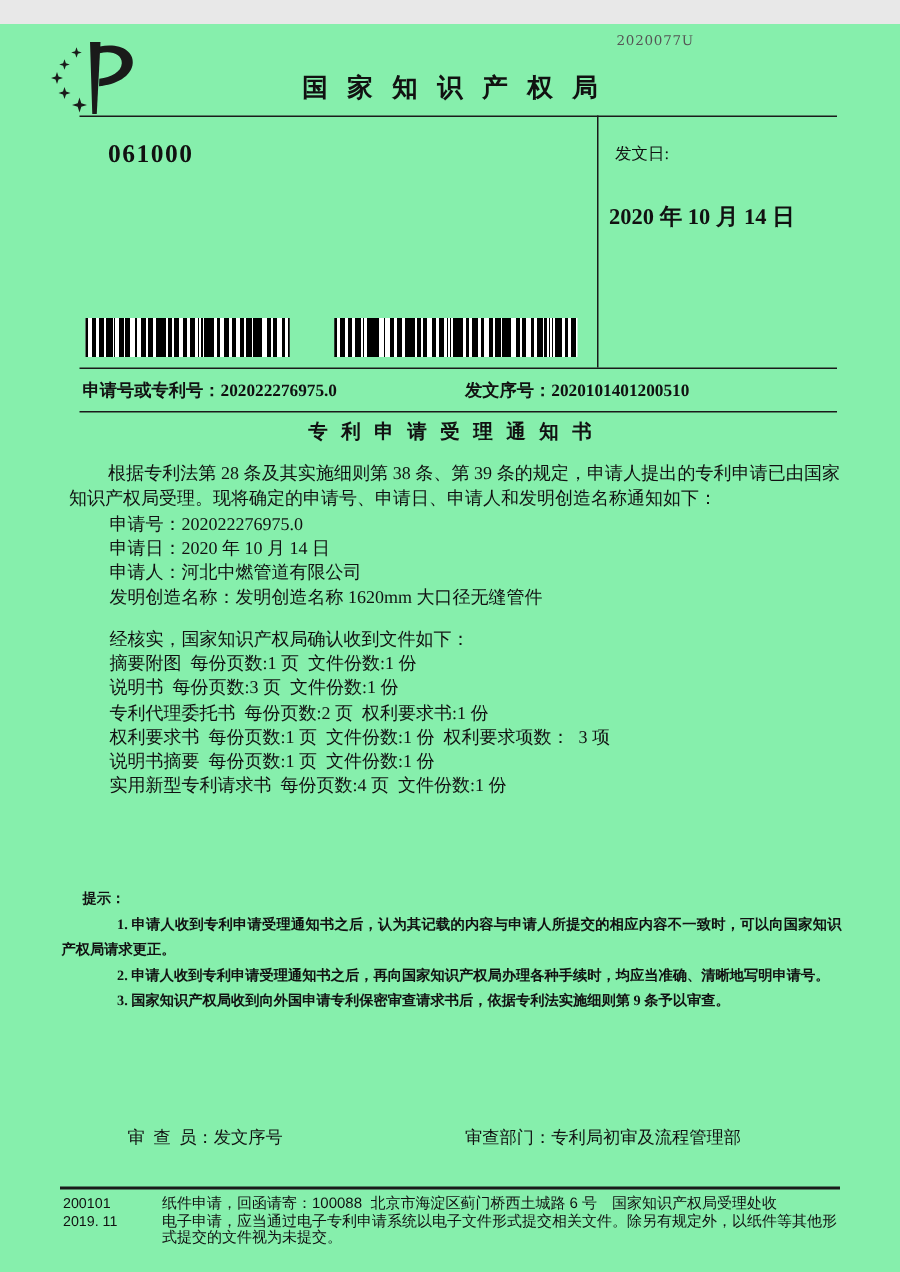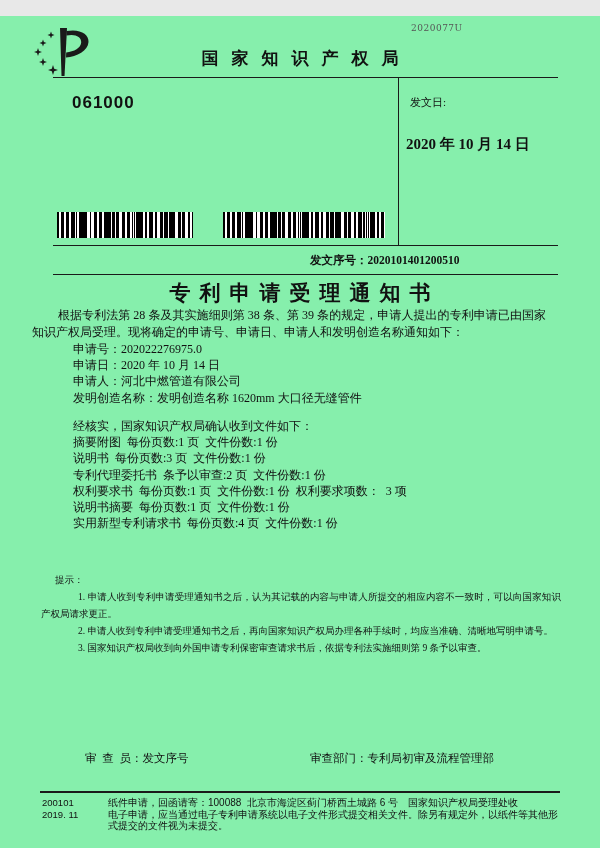--- a/index.html
+++ b/index.html
@@ -25,56 +25,56 @@
   }
 
   #hr-top    { left:53px; top:61px;  width:505px; height:1px; }
   #vr-div    { left:398px; top:61px; width:1px;  height:168px; }
   #hr-mid    { left:53px; top:229px; width:505px; height:1px; }
   #hr-low    { left:53px; top:258px; width:505px; height:1px; }
 
   .postal-code {
     position:absolute; left:72px; top:77px;
     font-size:17px; font-weight:bold; letter-spacing:1px;
-    font-family:Liberation Sans, sans-serif;
+    font-family:Liberation Serif, serif;
   }
   .dispatch-label { position:absolute; left:410px; top:79px; font-size:11px; }
   .dispatch-date  { position:absolute; left:406px; top:119px; font-size:15px; font-weight:bold; white-space:pre-wrap; }
 
   .barcode {
     position:absolute; top:196px; height:26px; background-color:#fff;
     background-image:
       repeating-linear-gradient(90deg,#000 0 2px,transparent 2px 5px,#000 5px 6px,transparent 6px 9px,#000 9px 12px,transparent 12px 14px),
       repeating-linear-gradient(90deg,#000 0 1px,transparent 1px 4px,#000 4px 7px,transparent 7px 11px);
   }
   #barcode-1 { left:57px;  width:136px; }
   #barcode-2 { left:223px; width:162px; }
 
   .numrow { position:absolute; top:237px; font-size:11.5px; font-weight:bold; white-space:nowrap; }
   #appno-row  { left:55px; }
   #serial-row { left:310px; }
 
   .notice-title {
     position:absolute; left:0; top:263px; width:100%;
-    text-align:center; font-size:21px; font-weight:bold;
+    text-align:center; font-size:13px; font-weight:bold;
     letter-spacing:9px; text-indent:9px; white-space:nowrap;
   }
 
   .intro {
-    position:absolute; left:32px; top:291px; width:514px;
+    position:absolute; left:46px; top:291px; width:514px;
     font-size:12px; line-height:17px; text-indent:26px; text-align:justify;
   }
 
   .fields { position:absolute; left:73px; top:325px; font-size:12px; line-height:16.2px; }
   .fields div { white-space:pre-wrap; }
 
   .received { position:absolute; left:73px; top:402px; font-size:12px; line-height:16.2px; }
   .received div { white-space:pre-wrap; }
 
-  .hints { position:absolute; left:41px; top:556px; width:520px; font-size:9.5px; line-height:17px; }
+  .hints { position:absolute; left:41px; top:576px; width:520px; font-size:9.5px; line-height:17px;font-weight:bold; }
   .hints-title { margin-left:14px; }
   .hint-item { text-indent:37px; text-align:justify; }
 
   .signoff { position:absolute; top:735px; left:0; width:100%; font-size:11.5px; }
   #examiner-wrap   { position:absolute; left:85px;  white-space:pre-wrap; }
   #department-wrap { position:absolute; left:310px; white-space:pre-wrap; }
 
   #footer-rule { left:40px; top:775px; width:520px; height:2px; }
   .footer-code {
     position:absolute; left:42px; top:781px;
@@ -112,38 +112,39 @@
   <div class="rule" id="hr-mid"></div>
   <div class="rule" id="hr-low"></div>
 
   <div class="postal-code">061000</div>
   <div class="dispatch-label">发文日:</div>
   <div class="dispatch-date">2020 年 10 月 14 日</div>
 
   <div class="barcode" id="barcode-1"></div>
   <div class="barcode" id="barcode-2"></div>
 
+  <div class="numrow" id="appno-row"><span>申请号或专利号：</span><span>202022276975.0</span></div>
   <div class="numrow" id="serial-row"><span>发文序号：</span><span>2020101401200510</span></div>
 
   <div class="notice-title">专利申请受理通知书</div>
 
   <div class="intro">根据专利法第 28 条及其实施细则第 38 条、第 39 条的规定，申请人提出的专利申请已由国家知识产权局受理。现将确定的申请号、申请日、申请人和发明创造名称通知如下：</div>
 
   <div class="fields">
     <div><span>申请号：</span><span>202022276975.0</span></div>
     <div><span>申请日：</span><span>2020 年 10 月 14 日</span></div>
     <div><span>申请人：</span><span>河北中燃管道有限公司</span></div>
     <div><span>发明创造名称：</span><span>发明创造名称 1620mm 大口径无缝管件</span></div>
   </div>
 
   <div class="received">
     <div>经核实，国家知识产权局确认收到文件如下：</div>
     <div>摘要附图  每份页数:1 页  文件份数:1 份</div>
     <div>说明书  每份页数:3 页  文件份数:1 份</div>
-    <div>专利代理委托书  条予以审查:2 页  文件份数:1 份</div>
+    <div>专利代理委托书  每份页数:2 页  权利要求书:1 份</div>
     <div>权利要求书  每份页数:1 页  文件份数:1 份  权利要求项数：  3 项</div>
     <div>说明书摘要  每份页数:1 页  文件份数:1 份</div>
     <div>实用新型专利请求书  每份页数:4 页  文件份数:1 份</div>
   </div>
 
   <div class="hints">
     <div class="hints-title">提示：</div>
     <div class="hint-item">1. 申请人收到专利申请受理通知书之后，认为其记载的内容与申请人所提交的相应内容不一致时，可以向国家知识产权局请求更正。</div>
     <div class="hint-item">2. 申请人收到专利申请受理通知书之后，再向国家知识产权局办理各种手续时，均应当准确、清晰地写明申请号。</div>
     <div class="hint-item">3. 国家知识产权局收到向外国申请专利保密审查请求书后，依据专利法实施细则第 9 条予以审查。</div>

